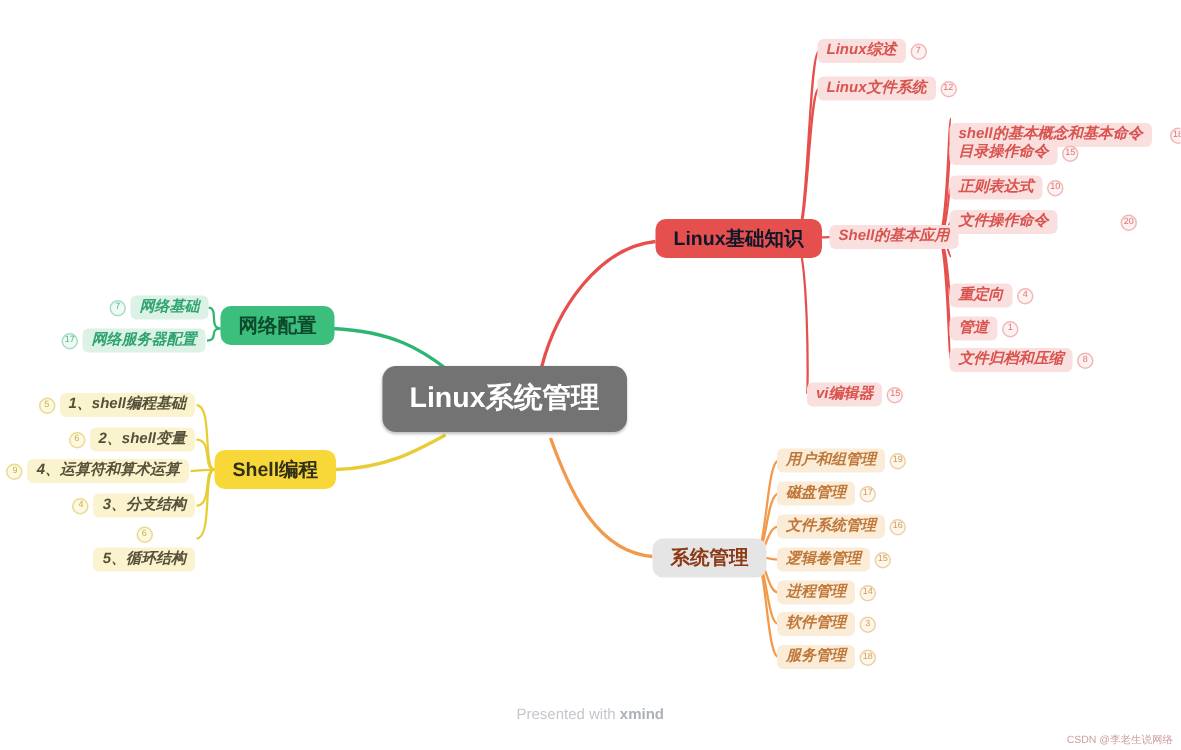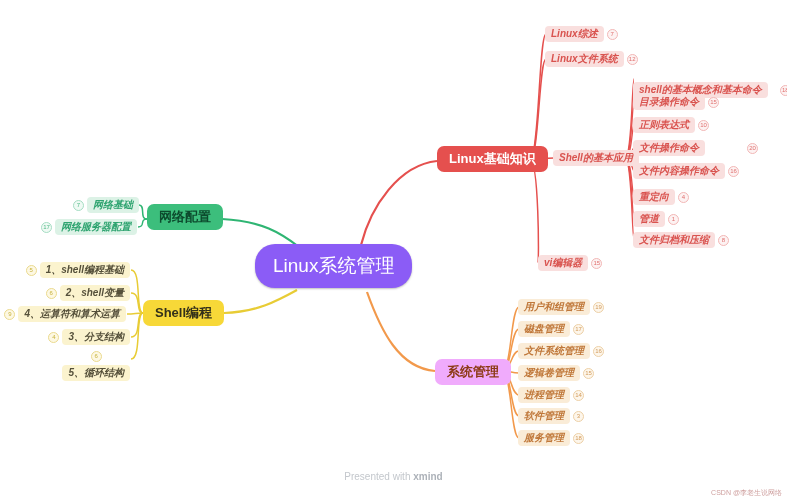--- a/index.html
+++ b/index.html
@@ -2,36 +2,36 @@
 <html><head>
 <meta charset="utf-8">
 <style>
   html,body{margin:0;padding:0;}
   body{width:787px;height:500px;background:#ffffff;font-family:"Liberation Sans","DejaVu Sans",sans-serif;}
   .stage{position:relative;width:787px;height:500px;overflow:hidden;background:#ffffff;}
   .links{position:absolute;left:0;top:0;pointer-events:none;}
   .node{position:absolute;display:flex;align-items:center;gap:3px;white-space:nowrap;}
   .pill{border-radius:4px;padding:2px 6px;font-size:10px;line-height:12px;white-space:nowrap;font-style:italic;}
   .main-topic{border-radius:7px;padding:5px 12px;font-size:13px;line-height:16px;font-weight:bold;white-space:nowrap;}
-  .central{position:absolute;left:255px;top:244px;background:#8b5cf6;color:#ffffff;font-size:19px;line-height:24px;font-weight:normal;padding:10px 18px;border-radius:20px;box-shadow:0 1px 2px rgba(0,0,0,.25);}
+  .central{position:absolute;left:255px;top:244px;background:#737373;color:#ffffff;font-size:19px;line-height:24px;font-weight:bold;padding:10px 18px;border-radius:9px;box-shadow:0 1px 2px rgba(0,0,0,.25);}
   .badge{width:11px;height:11px;min-width:11px;border-radius:50%;border:1px solid;font-size:6px;line-height:11px;display:flex;align-items:center;justify-content:center;box-sizing:border-box;}
   
   .g-main{background:#3CBE7C;color:#0C4A2D;}
   .g-child{background:#DCF2E6;color:#2FA470;font-weight:bold;}
   .g-badge{border-color:#A5DDC3;color:#4FB885;background:#EFFAF4;}
   
   .y-main{background:#F7D838;color:#33301A;}
   .y-child{background:#FBF3CE;color:#55503A;font-weight:bold;}
   .y-badge{border-color:#EBDA8E;color:#C8B23E;background:#FDF8E3;}
   
-  .r-main{background:#E5504E;color:#ffffff;}
+  .r-main{background:#E5504E;color:#0f172a;}
   .r-child{background:#F9DFDE;color:#D9534F;font-weight:bold;}
   .r-badge{border-color:#F2B7B6;color:#E0706E;background:#FDF2F2;}
   
-  .o-main{background:#f0abfc;color:#8C3A15;}
+  .o-main{background:#e5e5e5;color:#8C3A15;}
   .o-child{background:#FAECD7;color:#C0783A;font-weight:bold;}
   .o-badge{border-color:#EDD0A6;color:#D29A5A;background:#FDF6EB;}
   .footer{position:absolute;left:0;top:471px;width:787px;text-align:center;font-size:10px;color:#C3C7CC;}
   .footer b{color:#ADB2B9;}
   .watermark{position:absolute;right:5px;top:488px;font-size:7px;color:#CE9F9E;}
 </style>
 </head>
 <body>
 
 <div class="stage">
@@ -152,24 +152,20 @@
     <span class="badge r-badge">15</span>
   </div>
   <div class="node" style="left:633px;top:117px;">
     <span class="pill r-child">正则表达式</span>
     <span class="badge r-badge">10</span>
   </div>
   <div class="node" style="left:633px;top:140px;gap:42px;">
     <span class="pill r-child">文件操作命令</span>
     <span class="badge r-badge">20</span>
   </div>
-  <div class="node" style="left:633px;top:163px;">
-    <span class="pill r-child">文件内容操作命令</span>
-    <span class="badge r-badge">16</span>
-  </div>
   <div class="node" style="left:633px;top:189px;">
     <span class="pill r-child">重定向</span>
     <span class="badge r-badge">4</span>
   </div>
   <div class="node" style="left:633px;top:211px;">
     <span class="pill r-child">管道</span>
     <span class="badge r-badge">1</span>
   </div>
   <div class="node" style="left:633px;top:232px;">
     <span class="pill r-child">文件归档和压缩</span>

